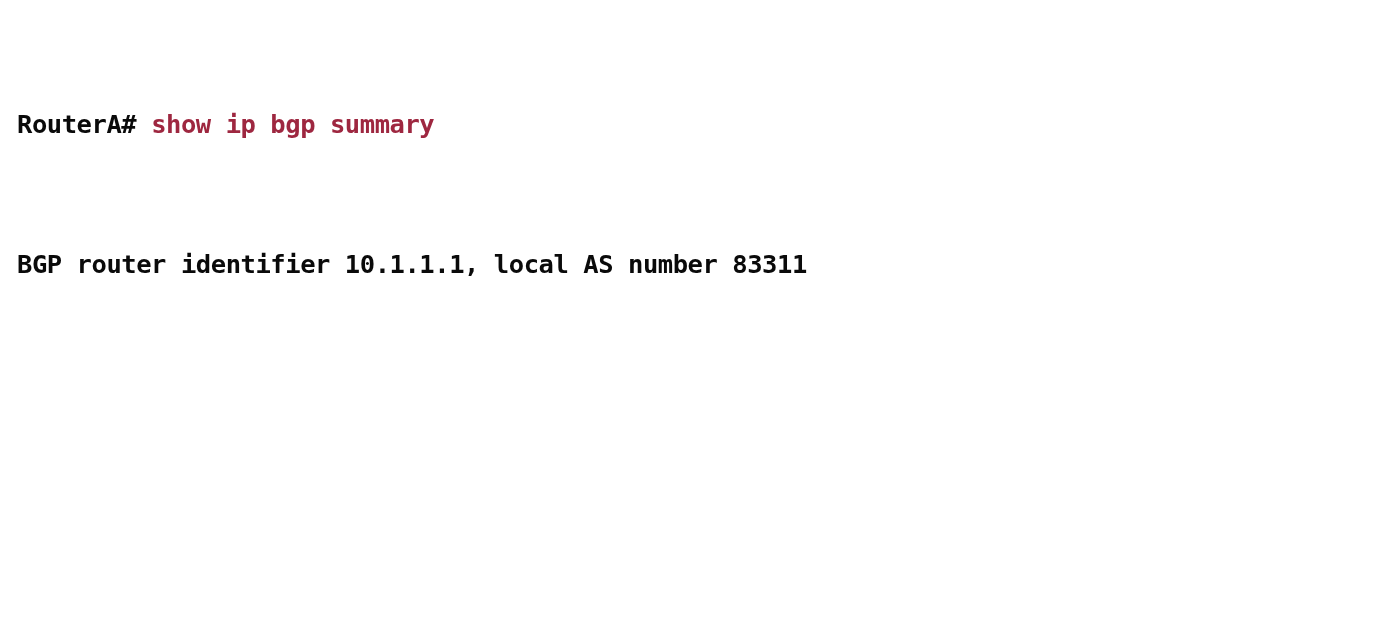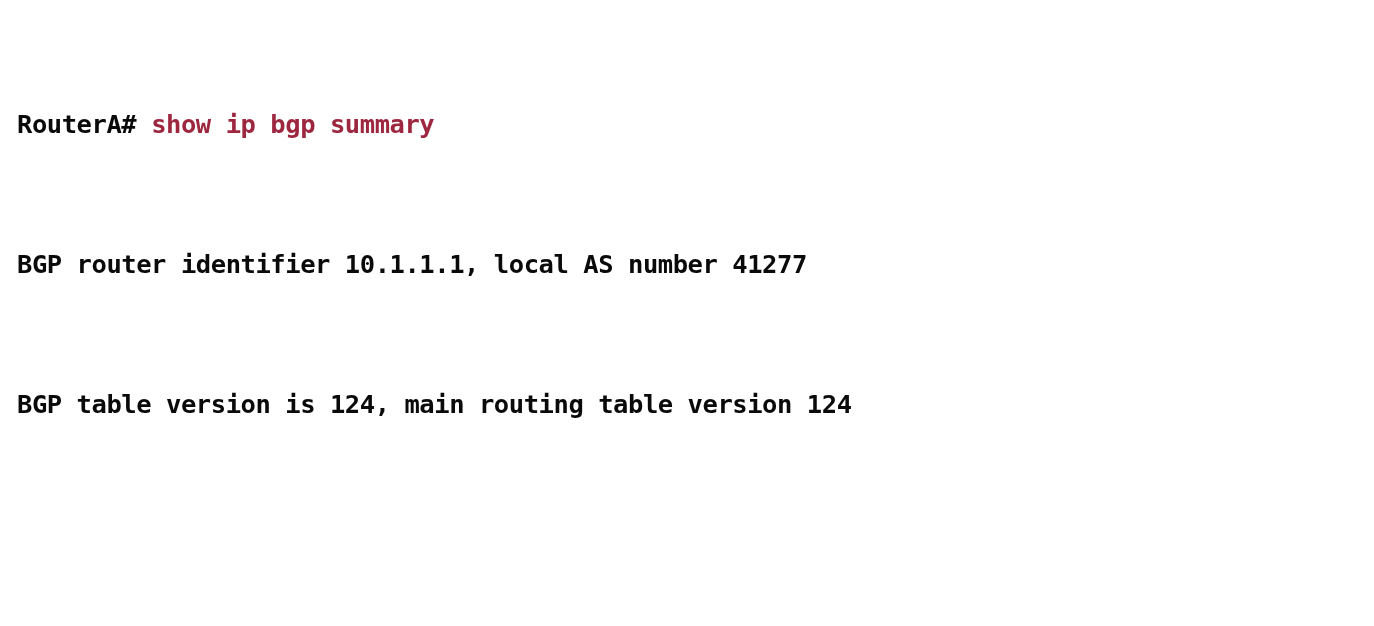--- a/index.html
+++ b/index.html
@@ -50,23 +50,22 @@
   }
 </style>
 </head>
 <body>
 
 <div id="terminal">
   <div class="console">
 
     <span class="line"><span class="prompt">RouterA#</span><span class="prompt"> </span><span class="command">show ip bgp summary</span></span>
 
-    <span class="line">BGP router identifier 10.1.1.1, local AS number 41277</span>
+    <span class="line">BGP router identifier 10.1.1.1, local AS number 83311</span>
 
-    <span class="line">BGP table version is 124, main routing table version 124</span>
 
 
     
 
     
 
     
 
     
 

